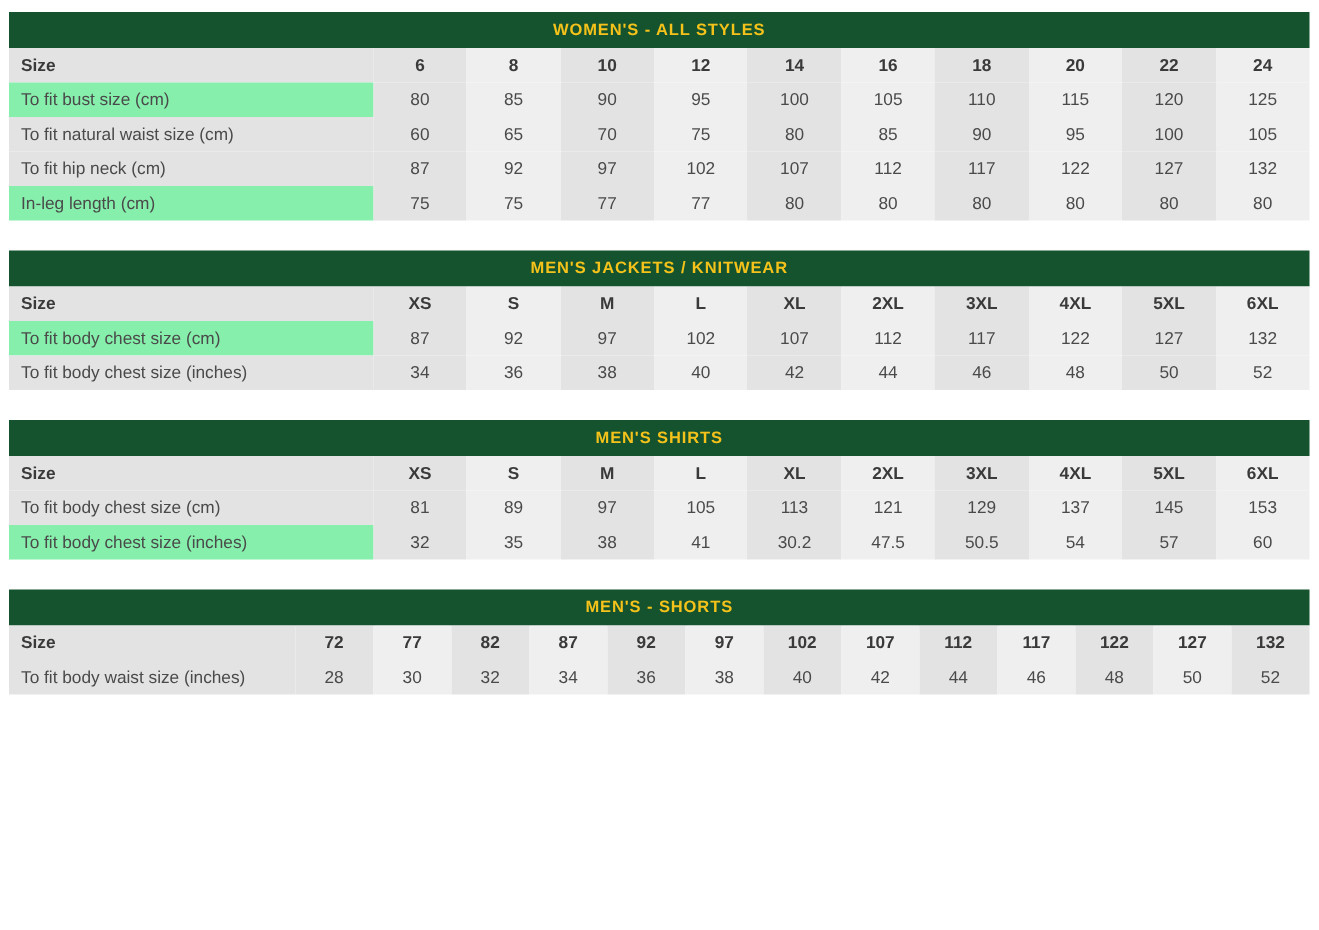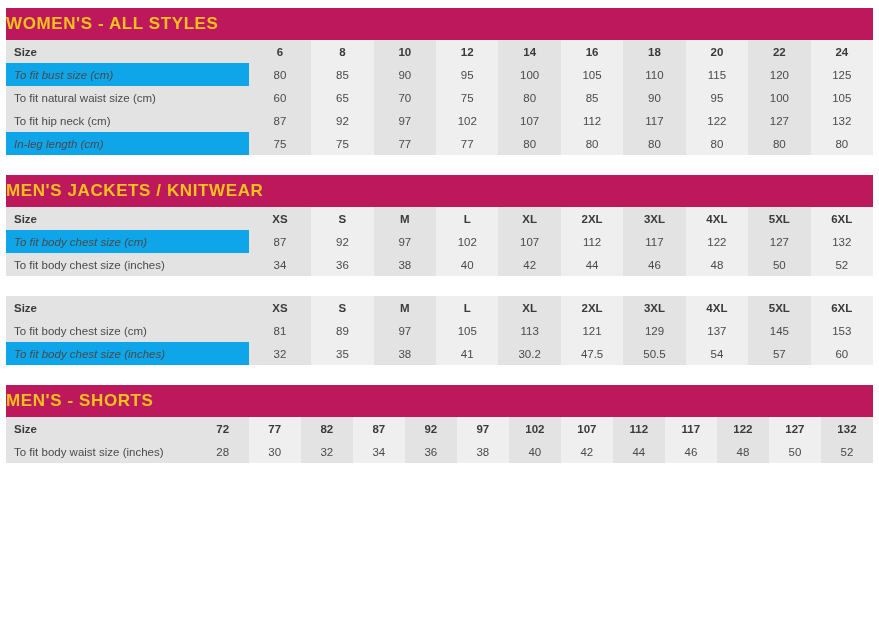--- a/index.html
+++ b/index.html
@@ -19,26 +19,26 @@
     height: 620px;
     position: relative;
     box-sizing: border-box;
     padding: 8px 6px 0 6px;
   }
   .table-block {
     width: 867px;
     margin: 0 auto 20px auto;
   }
   .table-title {
-    background: #be185d;
+    background: #14532d;
     color: #f4c21a;
-    font-size: 17px;
+    font-size: 11px;
     font-weight: bold;
     letter-spacing: 0.6px;
-    text-align: left;
+    text-align: center;
     padding: 6px 0 6px 0;
     text-transform: uppercase;
   }
   table.size-table {
     width: 100%;
     border-collapse: collapse;
     table-layout: fixed;
   }
   table.size-table td, table.size-table th {
     font-size: 11.5px;
@@ -54,21 +54,21 @@
     padding-left: 8px;
     color: #4a4a4a;
   }
   table.size-table tr.header-row td, table.size-table tr.header-row th {
     font-weight: bold;
     color: #3a3a3a;
   }
   .cell-dark { background: #e3e3e3; }
   .cell-light { background: #efefef; }
   .label-dark { background: #e3e3e3; }
-  .label-light { background: #0ea5e9; font-style: italic; }
+  .label-light { background: #86efac; }
 </style>
 </head>
 <body>
 
 <div class="page">
   <div id="tables-root">
       <div class="table-block">
         <div class="table-title">WOMEN'S - ALL STYLES</div>
         <table class="size-table">
           <colgroup>
@@ -206,20 +206,21 @@
               <td class="cell-light">44</td>
               <td class="cell-dark">46</td>
               <td class="cell-light">48</td>
               <td class="cell-dark">50</td>
               <td class="cell-light">52</td>
             </tr>
           </tbody>
         </table>
       </div>
       <div class="table-block">
+        <div class="table-title">MEN'S SHIRTS</div>
         <table class="size-table">
           <colgroup>
             <col style="width: 28%;">
             <col style="width: 7.2%;">
             <col style="width: 7.2%;">
             <col style="width: 7.2%;">
             <col style="width: 7.2%;">
             <col style="width: 7.2%;">
             <col style="width: 7.2%;">
             <col style="width: 7.2%;">

